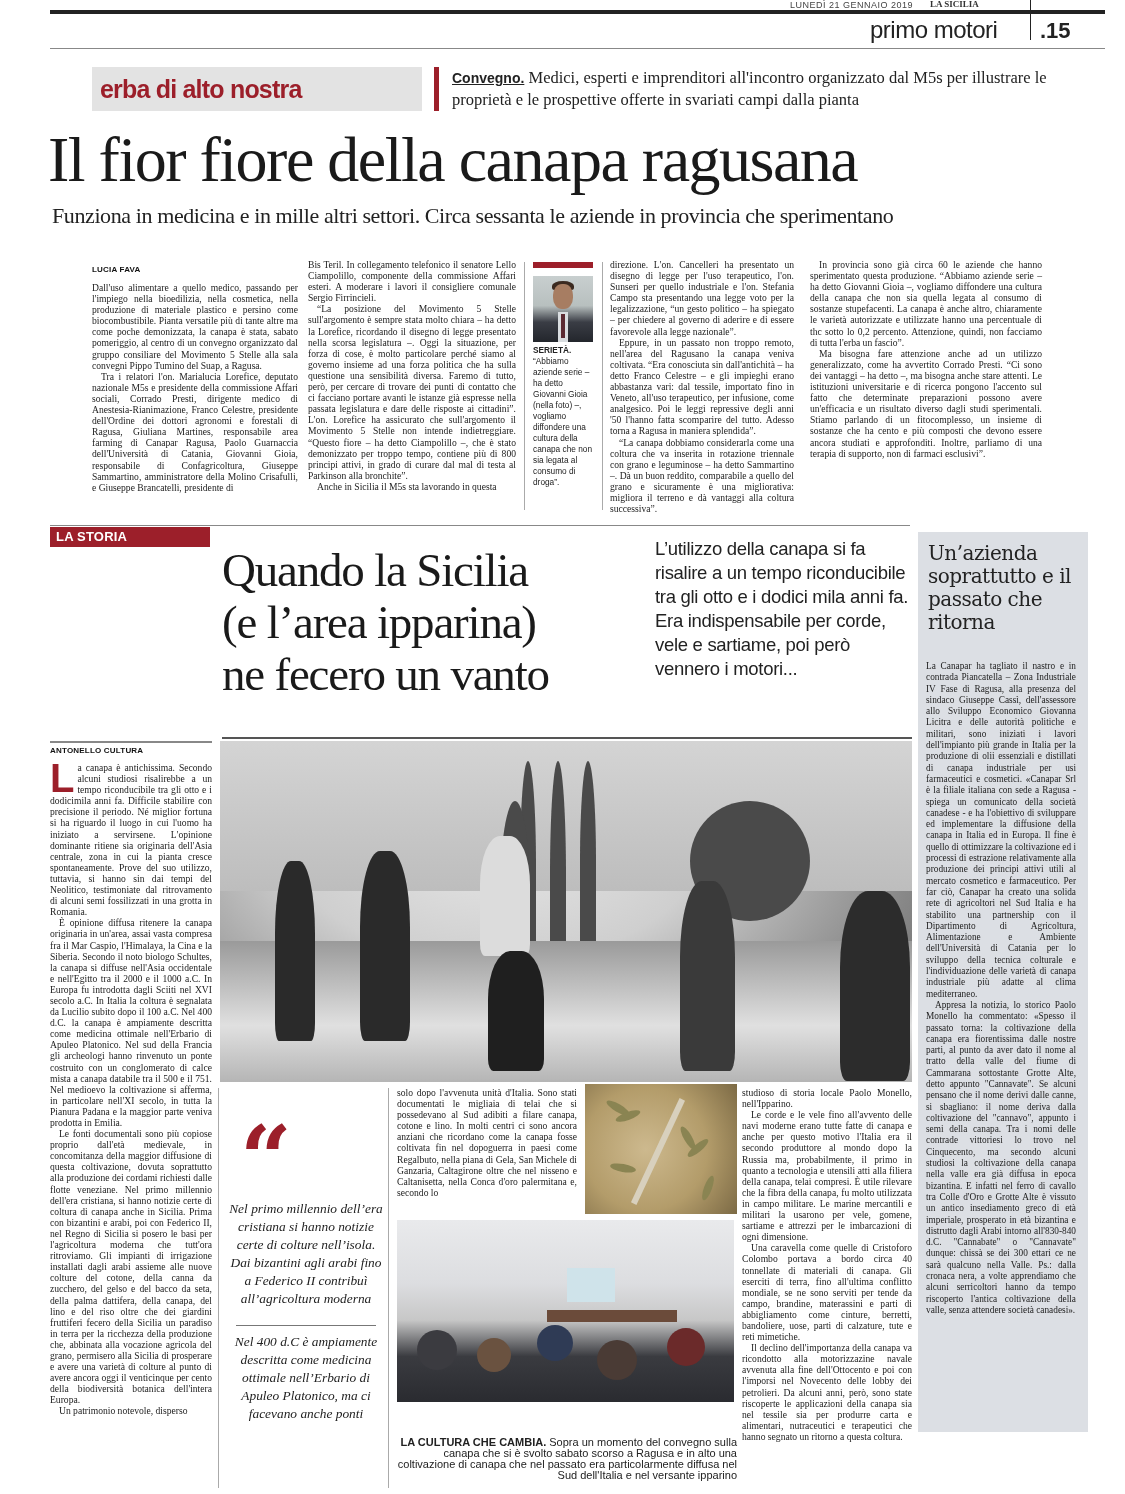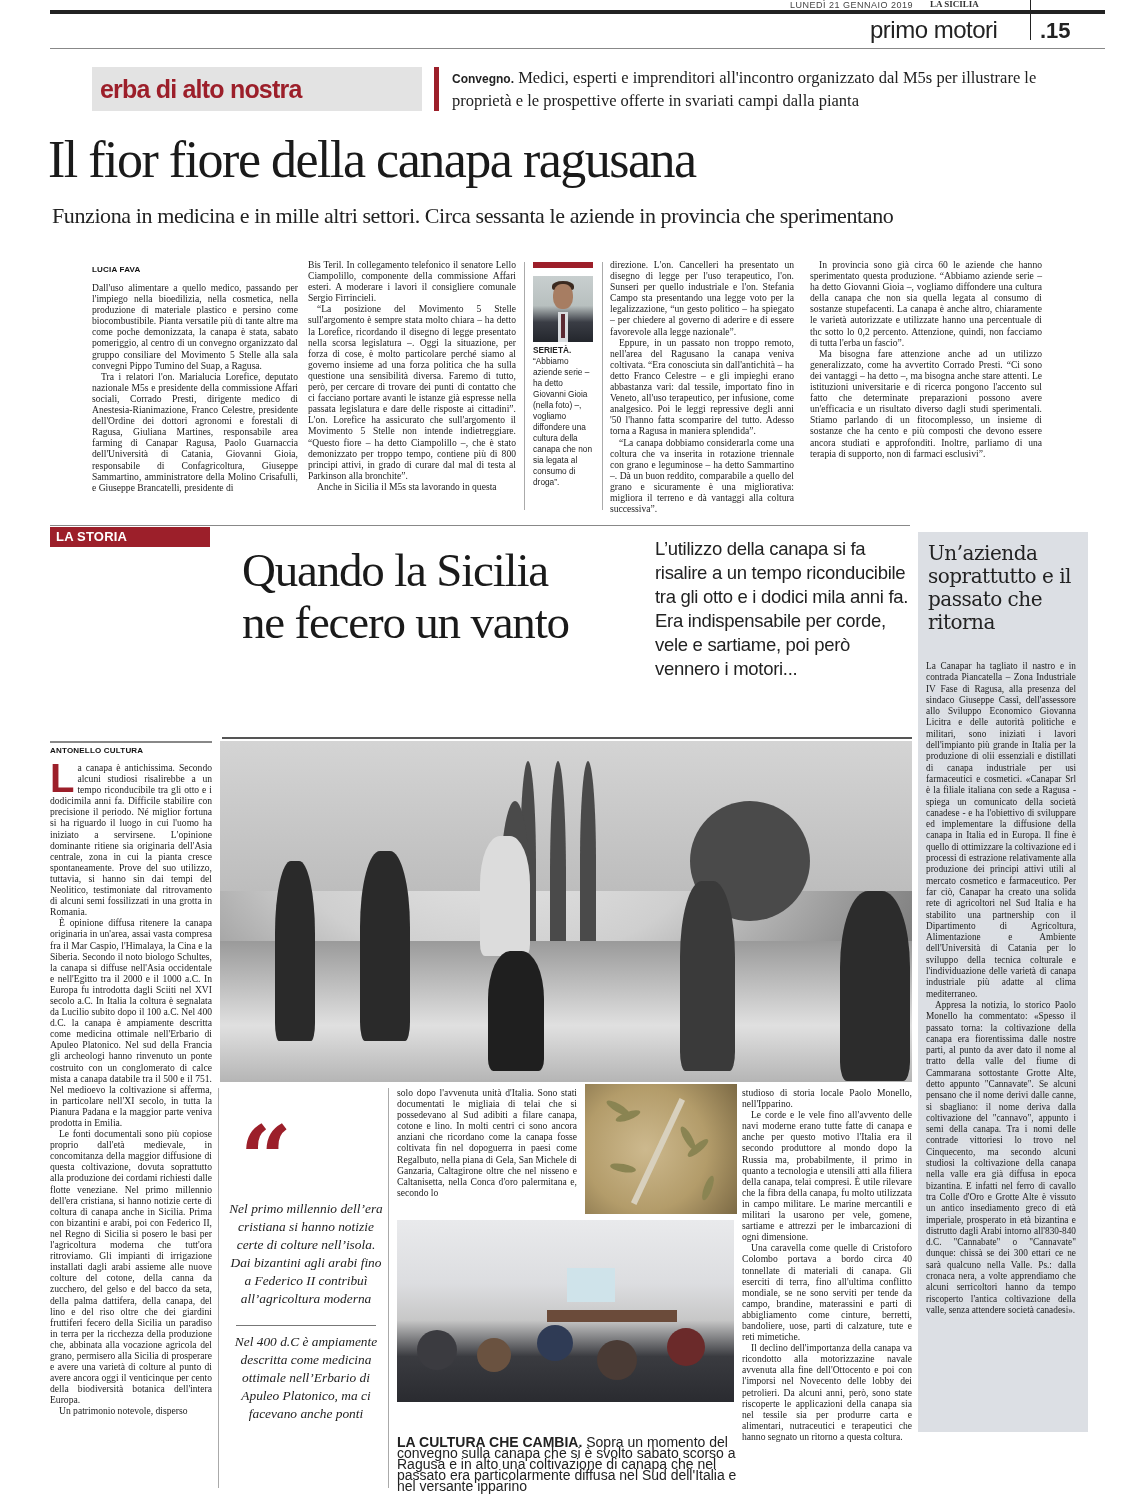--- a/index.html
+++ b/index.html
@@ -11,64 +11,64 @@
   .masthead-paper { left: 930px; top: -1px; font-family: "Liberation Serif", serif; font-size: 9px; font-weight: bold; color: #333; }
   .page-vline { left: 1030px; top: 0; width: 1px; height: 40px; background: #222; }
   .section-name { left: 870px; top: 16px; font-family: "Liberation Sans", sans-serif; font-size: 24px; color: #222; font-stretch: condensed; letter-spacing: -0.5px; }
   .page-num { left: 1040px; top: 18px; font-family: "Liberation Sans", sans-serif; font-size: 22px; font-weight: bold; color: #222; }
   .hr-top { left: 50px; top: 48px; width: 1055px; height: 1px; background: #888; }
 
   .kicker-box { left: 92px; top: 67px; width: 330px; height: 44px; background: #e3e3e3; }
   .kicker-text { left: 100px; top: 75px; font-family: "Liberation Sans", sans-serif; font-size: 25px; font-weight: bold; color: #9c1f2a; letter-spacing: -0.8px; }
   .kicker-bar { left: 434px; top: 67px; width: 5px; height: 44px; background: #9c1f2a; }
   .kicker-desc { left: 452px; top: 67px; width: 620px; font-family: "Liberation Serif", serif; font-size: 16.5px; line-height: 22px; color: #222; }
-  .kicker-desc b { font-family: "Liberation Sans", sans-serif; font-weight: bold; font-size: 12px; }
-
-  .headline { left: 48px; top: 122px; font-family: "Liberation Serif", serif; font-size: 52px; line-height: 76px; color: #1a1a1a; letter-spacing: -1.5px; white-space: nowrap; }
+  .kicker-desc b { font-family: "Liberation Sans", sans-serif; font-weight: bold; font-size: 14px; text-decoration: underline; }
+
+  .headline { left: 48px; top: 122px; font-family: "Liberation Serif", serif; font-size: 64px; line-height: 76px; color: #1a1a1a; letter-spacing: -1.5px; white-space: nowrap; }
   .subhead { left: 52px; top: 203px; font-family: "Liberation Serif", serif; font-size: 22px; color: #222; letter-spacing: -0.4px; white-space: nowrap; }
 
   .byline { font-family: "Liberation Sans", sans-serif; font-size: 8px; font-weight: bold; letter-spacing: 0.2px; color: #111; }
   .col { font-family: "Liberation Serif", serif; font-size: 9.6px; line-height: 11.1px; text-align: justify; color: #222; hyphens: auto; }
   .col p { text-indent: 9px; }
   .col p.noind { text-indent: 0; }
   .vline { width: 1px; background: #aaa; }
 
   .portrait-bar { left: 533px; top: 262px; width: 60px; height: 6px; background: #9c1f2a; }
   .portrait { left: 533px; top: 276px; width: 60px; height: 66px; background: linear-gradient(180deg,#c8cfcf 0%,#b8c0bf 45%,#3a3d45 70%,#23262c 100%); overflow: hidden; }
   .portrait .head { position:absolute; left: 20px; top: 8px; width: 20px; height: 25px; border-radius: 45%; background: #a77d62; }
   .portrait .hair { position:absolute; left: 19px; top: 5px; width: 22px; height: 10px; border-radius: 50% 50% 30% 30%; background: #3b2a20; }
   .portrait .shirt { position:absolute; left: 25px; top: 36px; width: 10px; height: 30px; background: #d9dde0; }
   .portrait .tie { position:absolute; left: 28px; top: 38px; width: 4px; height: 24px; background: #5b2a32; }
   .caption-small { left: 533px; top: 345px; width: 62px; font-family: "Liberation Sans", sans-serif; font-size: 8.3px; line-height: 11px; color: #222; }
   .caption-small b { font-weight: bold; }
 
   .hr-mid { left: 50px; top: 525px; width: 860px; height: 1px; background: #888; }
   .storia-tag { left: 50px; top: 527px; width: 160px; height: 20px; background: #9c1f2a; color: #fff; font-family: "Liberation Sans", sans-serif; font-weight: bold; font-size: 13px; padding: 2px 6px; letter-spacing: 0.2px; }
-  .storia-title { left: 222px; top: 544px; font-family: "Liberation Serif", serif; font-size: 47px; line-height: 52px; color: #1a1a1a; letter-spacing: -1.2px; white-space: nowrap; margin-left: 20px; }
+  .storia-title { left: 222px; top: 544px; font-family: "Liberation Serif", serif; font-size: 47px; line-height: 52px; color: #1a1a1a; letter-spacing: -1.2px; white-space: nowrap; }
   .storia-deck { left: 655px; top: 537px; width: 260px; font-family: Liberation Sans, sans-serif; font-size: 18.5px; line-height: 24px; color: #222; letter-spacing: -0.3px; }
   .hr-storia { left: 222px; top: 737px; width: 690px; height: 2px; background: #555; }
 
   .sidebar-box { left: 918px; top: 532px; width: 170px; height: 1244px; background: #dcdfe4; }
   .sidebar-title { left: 928px; top: 542px; width: 150px; font-family: "DejaVu Serif", serif; font-size: 20px; line-height: 23px; color: #222; letter-spacing: -0.5px; }
   .sidebar-body { left: 926px; top: 661px; width: 150px; font-size: 9.3px; line-height: 11.3px; }
 
   .big-photo { left: 220px; top: 741px; width: 692px; height: 341px; overflow: hidden;
     background: radial-gradient(ellipse at 40% 30%, #e6e6e6 0%, #cfcfcf 35%, #8a8a8a 70%, #555 100%); filter: grayscale(1); }
   .big-photo .sky { position:absolute; left:0; top:0; width:100%; height:150px; background: linear-gradient(180deg,#d4d4d4,#bdbdbd); }
   .big-photo .tree { position:absolute; top: 20px; width: 16px; height: 210px; background: #4a4a4a; border-radius: 50% 50% 10% 10%; }
   .big-photo .hay { position:absolute; left: 0; top: 200px; width: 100%; height: 141px; background: linear-gradient(180deg,#9a9a9a,#e0e0e0 60%,#b5b5b5); }
   .big-photo .fig { position:absolute; background: #2a2a2a; border-radius: 40% 40% 10% 10%; }
 
   .leaf-photo { left: 585px; top: 1084px; width: 152px; height: 130px; overflow:hidden; background: radial-gradient(circle at 40% 50%, #cdb98e 0%, #b39c6a 55%, #7c6a45 100%); }
   .leaf { position:absolute; width: 26px; height: 8px; background:#8a8452; border-radius: 50%; }
   .conf-photo { left: 397px; top: 1220px; width: 337px; height: 182px; overflow:hidden; background: linear-gradient(180deg,#e9eaec 0%,#dcdde0 35%,#c7c7c7 55%,#3a3b40 75%,#2a2b30 100%); }
   .conf-photo .screen { position:absolute; left: 170px; top: 48px; width: 48px; height: 34px; background: #cfe3ea; }
   .conf-photo .table { position:absolute; left: 150px; top: 90px; width: 130px; height: 12px; background:#6b4b3a; }
   .conf-photo .head { position:absolute; border-radius: 50%; }
-  .photo-caption { left: 397px; top: 1437px; width: 340px; font-family: "Liberation Sans", sans-serif; font-size: 14px; line-height: 11.1px; color: #222; }
+  .photo-caption { left: 397px; top: 1437px; width: 340px; font-family: "Liberation Sans", sans-serif; font-size: 11px; line-height: 11.1px; color: #222; text-align: right; }
   .photo-caption b { font-weight: bold; }
 
   .quote-mark { left: 240px; top: 1118px; font-family: "DejaVu Serif", serif; font-size: 90px; line-height: 80px; color: #9c1f2a; font-weight: bold; }
   .pull-quote { font-family: "Liberation Serif", serif; font-style: italic; font-size: 13.4px; line-height: 18px; color: #222; text-align: center; }
   .pq-sep { left: 236px; top: 1325px; width: 140px; height: 1px; background: #777; }
 </style>
 </head>
 <body>
 
 <div class="abs masthead-date">LUNEDÌ 21 GENNAIO 2019</div>
@@ -122,20 +122,21 @@
 </div>
 <div class="abs col" style="left:810px; top:259px; width:232px;">
   <p>In provincia sono già circa 60 le aziende che hanno sperimentato questa produzione. “Abbiamo aziende serie – ha detto Giovanni Gioia –, vogliamo diffondere una cultura della canapa che non sia quella legata al consumo di sostanze stupefacenti. La canapa è anche altro, chiaramente le varietà autorizzate e utilizzate hanno una percentuale di thc sotto lo 0,2 percento. Attenzione, quindi, non facciamo di tutta l'erba un fascio”.</p>
   <p>Ma bisogna fare attenzione anche ad un utilizzo generalizzato, come ha avvertito Corrado Presti. “Ci sono dei vantaggi – ha detto –, ma bisogna anche stare attenti. Le istituzioni universitarie e di ricerca pongono l'accento sul fatto che determinate preparazioni possono avere un'efficacia e un risultato diverso dagli studi sperimentali. Stiamo parlando di un fitocomplesso, un insieme di sostanze che ha cento e più composti che devono essere ancora studiati e approfonditi. Inoltre, parliamo di una terapia di supporto, non di farmaci esclusivi”.</p>
 </div>
 
 <div class="abs hr-mid"></div>
 <div class="abs storia-tag">LA STORIA</div>
 <div class="abs storia-title">
   <div>Quando la Sicilia</div>
+  <div>(e l’area ipparina)</div>
   <div>ne fecero un vanto</div>
 </div>
 <div class="abs storia-deck">L’utilizzo della canapa si fa risalire a un tempo riconducibile tra gli otto e i dodici mila anni fa. Era indispensabile per corde, vele e sartiame, poi però vennero i motori...</div>
 <div class="abs hr-storia"></div>
 
 <div class="abs" style="left:50px; top:741px; width:162px; height:2px; background:#888;"></div>
 <div class="abs byline" style="left:50px; top:746px;">ANTONELLO CULTURA</div>
 <div class="abs col" style="left:50px; top:762px; width:162px;">
   <p class="noind"><span style="float:left; font-family:'Liberation Sans',sans-serif; font-weight:bold; font-size:40px; line-height:32px; color:#9c1f2a; margin:0 3px 0 0;">L</span><span>a canapa è antichissima. Secondo alcuni studiosi risalirebbe a un tempo riconducibile tra gli otto e i dodicimila anni fa. Difficile stabilire con precisione il periodo. Né miglior fortuna si ha riguardo il luogo in cui l'uomo ha iniziato a servirsene. L'opinione dominante ritiene sia originaria dell'Asia centrale, zona in cui la pianta cresce spontaneamente. Prove del suo utilizzo, tuttavia, si hanno sin dai tempi del Neolitico, testimoniate dal ritrovamento di alcuni semi fossilizzati in una grotta in Romania.</span></p>
   <p>È opinione diffusa ritenere la canapa originaria in un'area, assai vasta compresa fra il Mar Caspio, l'Himalaya, la Cina e la Siberia. Secondo il noto biologo Schultes, la canapa si diffuse nell'Asia occidentale e nell'Egitto tra il 2000 e il 1000 a.C. In Europa fu introdotta dagli Sciiti nel XVI secolo a.C. In Italia la coltura è segnalata da Lucilio subito dopo il 100 a.C. Nel 400 d.C. la canapa è ampiamente descritta come medicina ottimale nell'Erbario di Apuleo Platonico. Nel sud della Francia gli archeologi hanno rinvenuto un ponte costruito con un conglomerato di calce mista a canapa databile tra il 500 e il 751. Nel medioevo la coltivazione si afferma, in particolare nell'XI secolo, in tutta la Pianura Padana e la maggior parte veniva prodotta in Emilia.</p>

